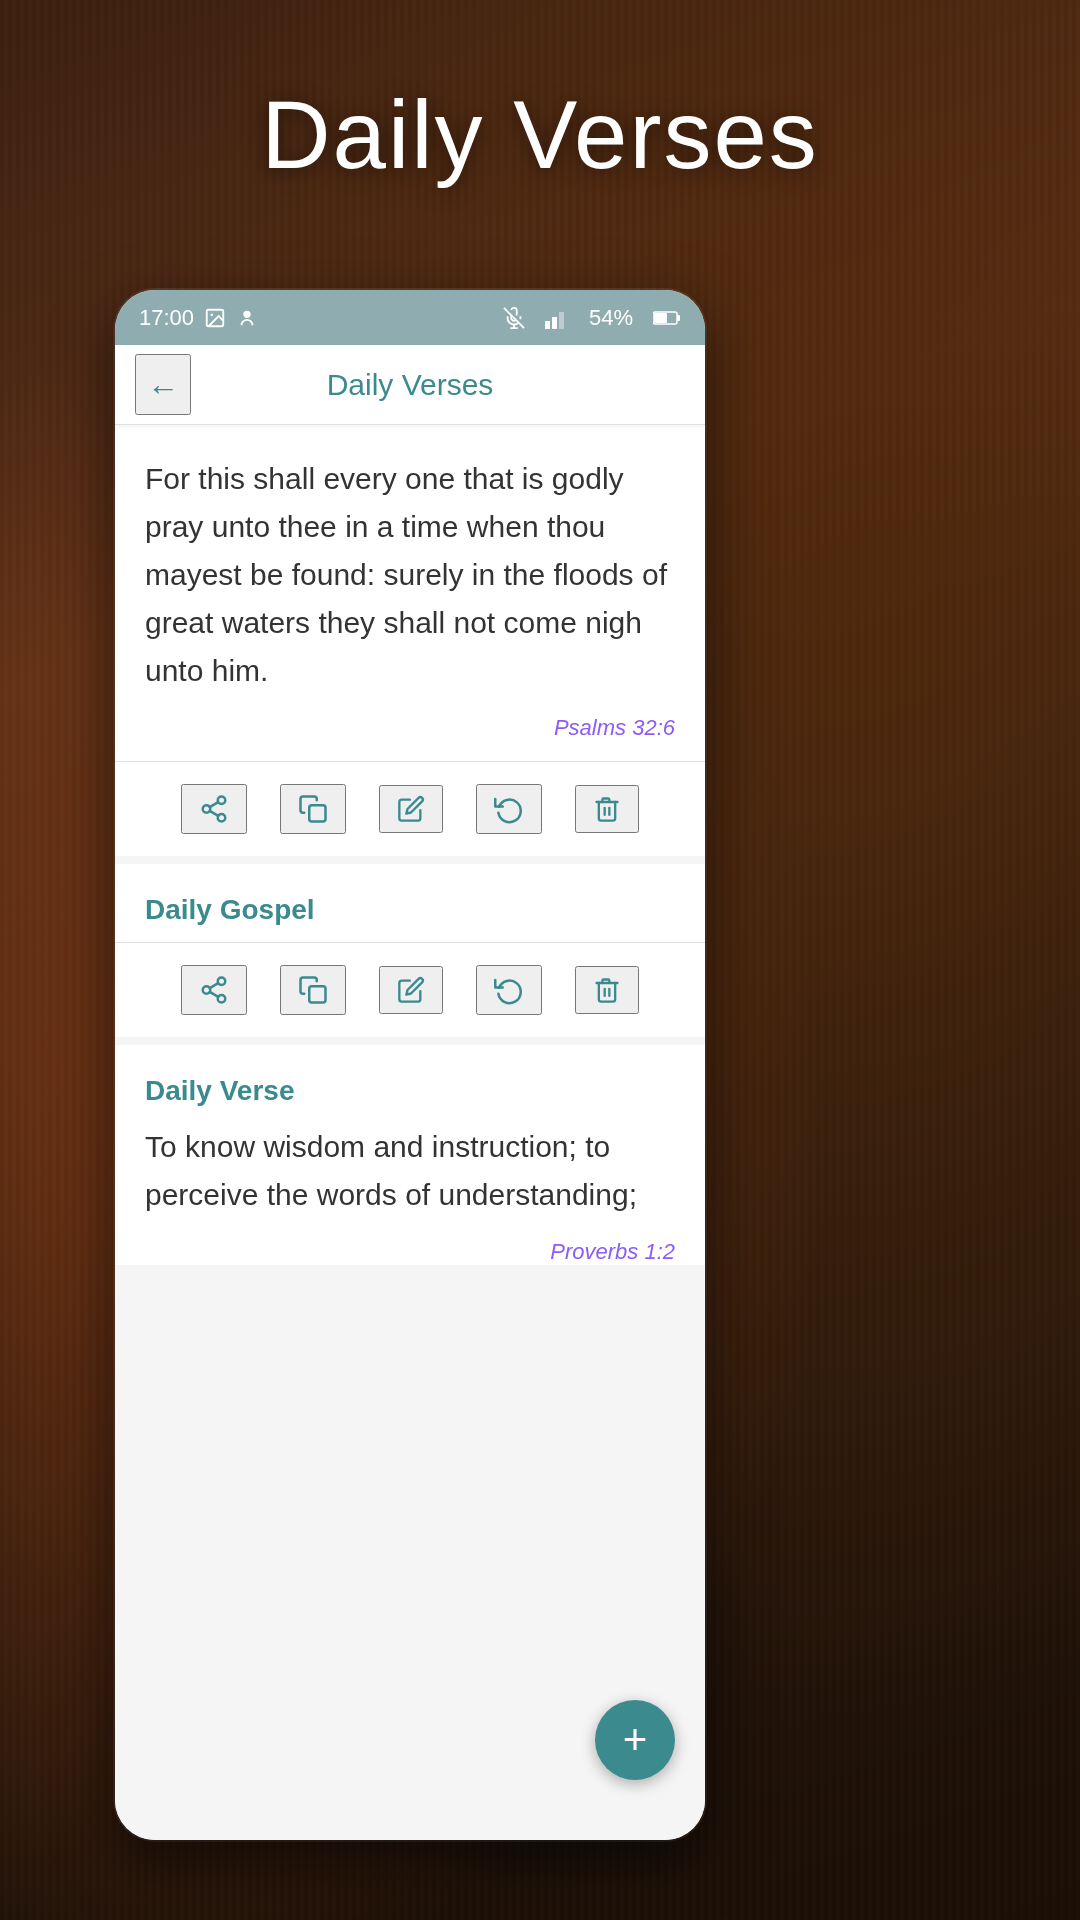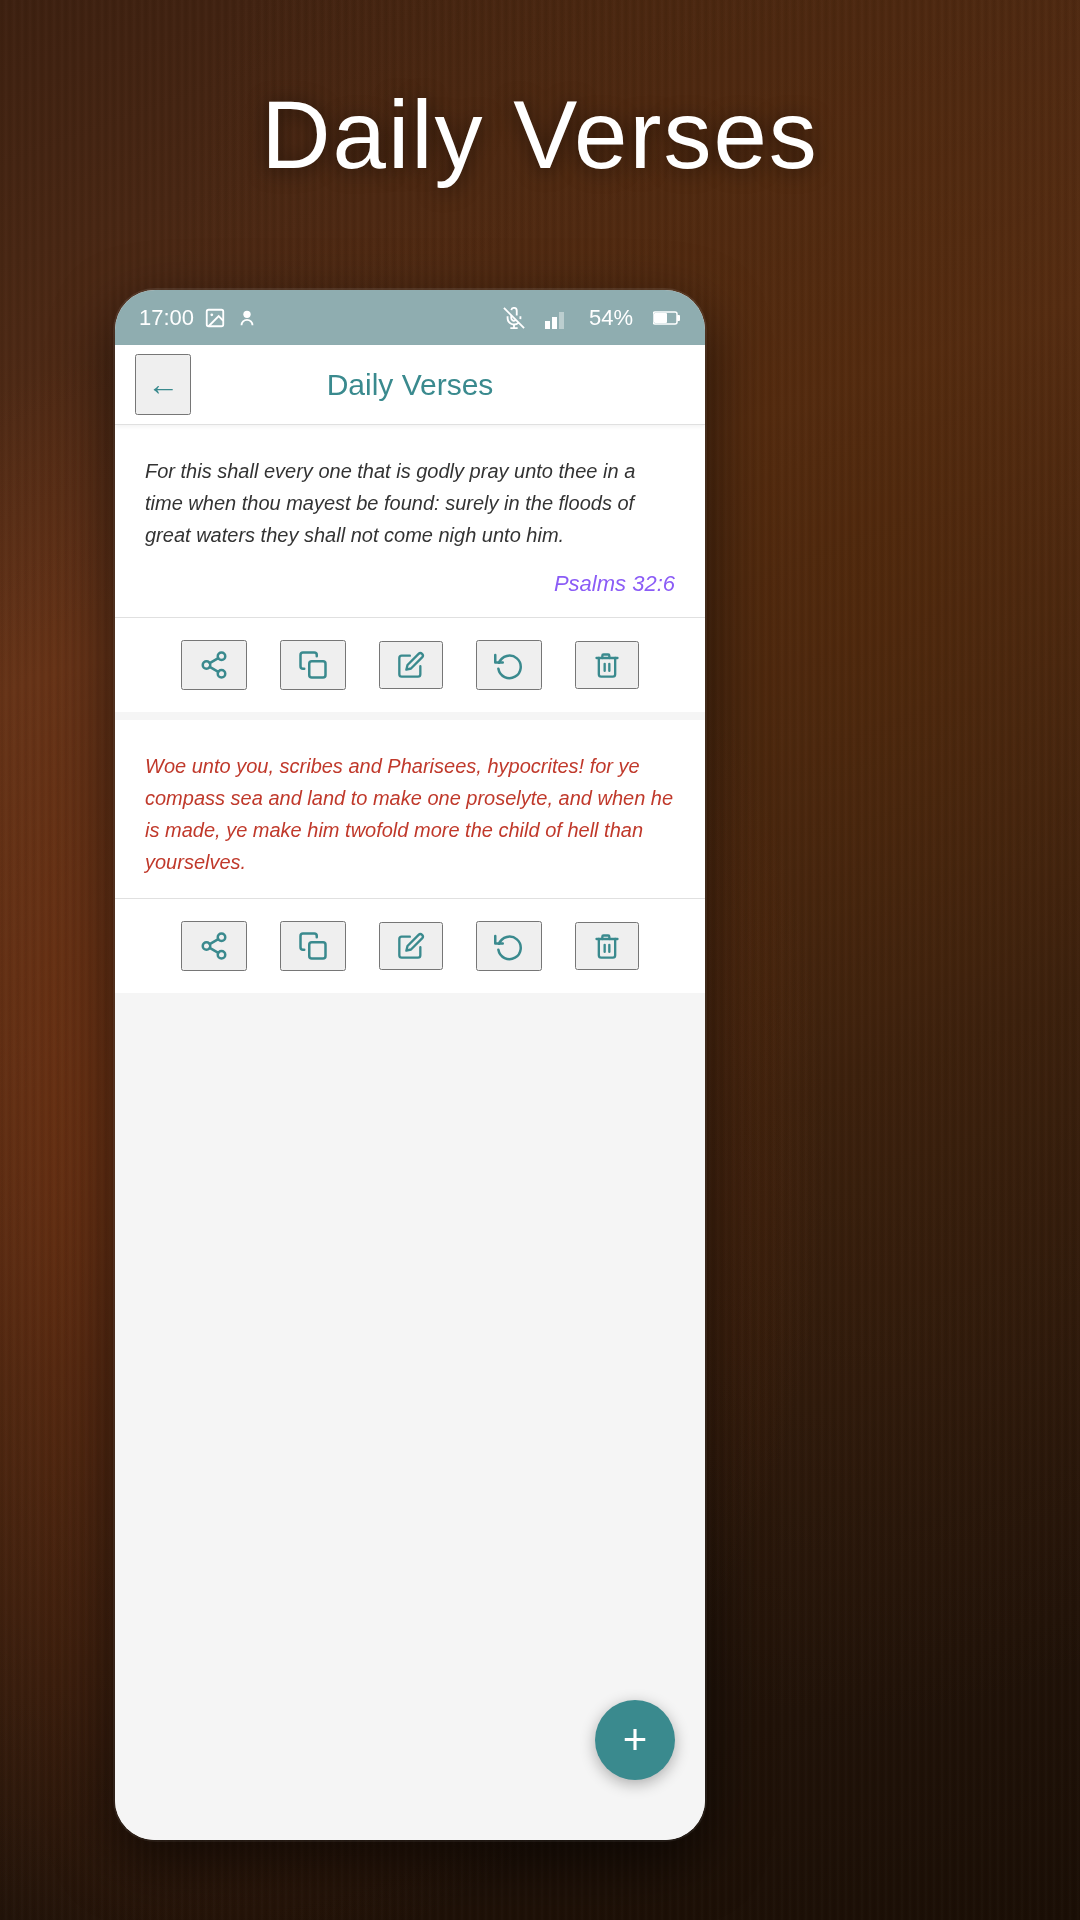--- a/index.html
+++ b/index.html
@@ -126,24 +126,23 @@
 
     .verse-category {
       color: #3a8a8e;
       font-size: 28px;
       font-weight: 600;
       margin-bottom: 16px;
     }
 
     .verse-text {
       color: #333;
-      font-size: 20px;
+      font-size: 30px;
       line-height: 1.6;
       margin-bottom: 20px;
-      font-style: italic;
     }
 
     .verse-text.red-text {
       color: #c0392b;
     }
 
     .verse-ref {
       text-align: right;
       color: #8b5cf6;
       font-size: 22px;
@@ -283,21 +282,21 @@
             <polyline points="3 6 5 6 21 6"></polyline>
             <path d="M19 6v14a2 2 0 0 1-2 2H7a2 2 0 0 1-2-2V6m3 0V4a1 1 0 0 1 1-1h4a1 1 0 0 1 1 1v2"></path>
             <line x1="10" y1="11" x2="10" y2="17"></line>
               <line x1="14" y1="11" x2="14" y2="17"></line>
           </svg>
         </button>
       </div>
     </div>
 
     <div class="verse-card">
-      <div class="verse-text red-text">Woe unto you, scribes and Pharisees, hypocrites! for ye compass sea and land to make one proselyte, and when he is made, ye make him twofold more the child of hell than yourselves.</div>
+      <div class="verse-category">Daily Gospel</div>
       <hr class="divider">
       <div class="action-bar">
         <button class="action-btn">
           <svg width="30" height="30" viewBox="0 0 24 24" fill="none" stroke="#3a8a8e" stroke-width="2" stroke-linecap="round" stroke-linejoin="round">
             <circle cx="18" cy="5" r="3"></circle>
               <circle cx="6" cy="12" r="3"></circle>
               <circle cx="18" cy="19" r="3"></circle>
             <line x1="8.59" y1="13.51" x2="15.42" y2="17.49"></line>
               <line x1="15.41" y1="6.51" x2="8.59" y2="10.49"></line>
           </svg>
@@ -324,18 +323,23 @@
           <svg width="28" height="28" viewBox="0 0 24 24" fill="none" stroke="#3a8a8e" stroke-width="2" stroke-linecap="round" stroke-linejoin="round">
             <polyline points="3 6 5 6 21 6"></polyline>
             <path d="M19 6v14a2 2 0 0 1-2 2H7a2 2 0 0 1-2-2V6m3 0V4a1 1 0 0 1 1-1h4a1 1 0 0 1 1 1v2"></path>
             <line x1="10" y1="11" x2="10" y2="17"></line>
               <line x1="14" y1="11" x2="14" y2="17"></line>
           </svg>
         </button>
       </div>
     </div>
 
+    <div class="verse-card">
+      <div class="verse-category">Daily Verse</div>
+      <div class="verse-text">To know wisdom and instruction; to perceive the words of understanding;</div>
+      <div class="verse-ref">Proverbs 1:2</div>
+    </div>
 
   </div>
 
   <div class="fab">+</div>
 
 </div>
 
 </body></html>

